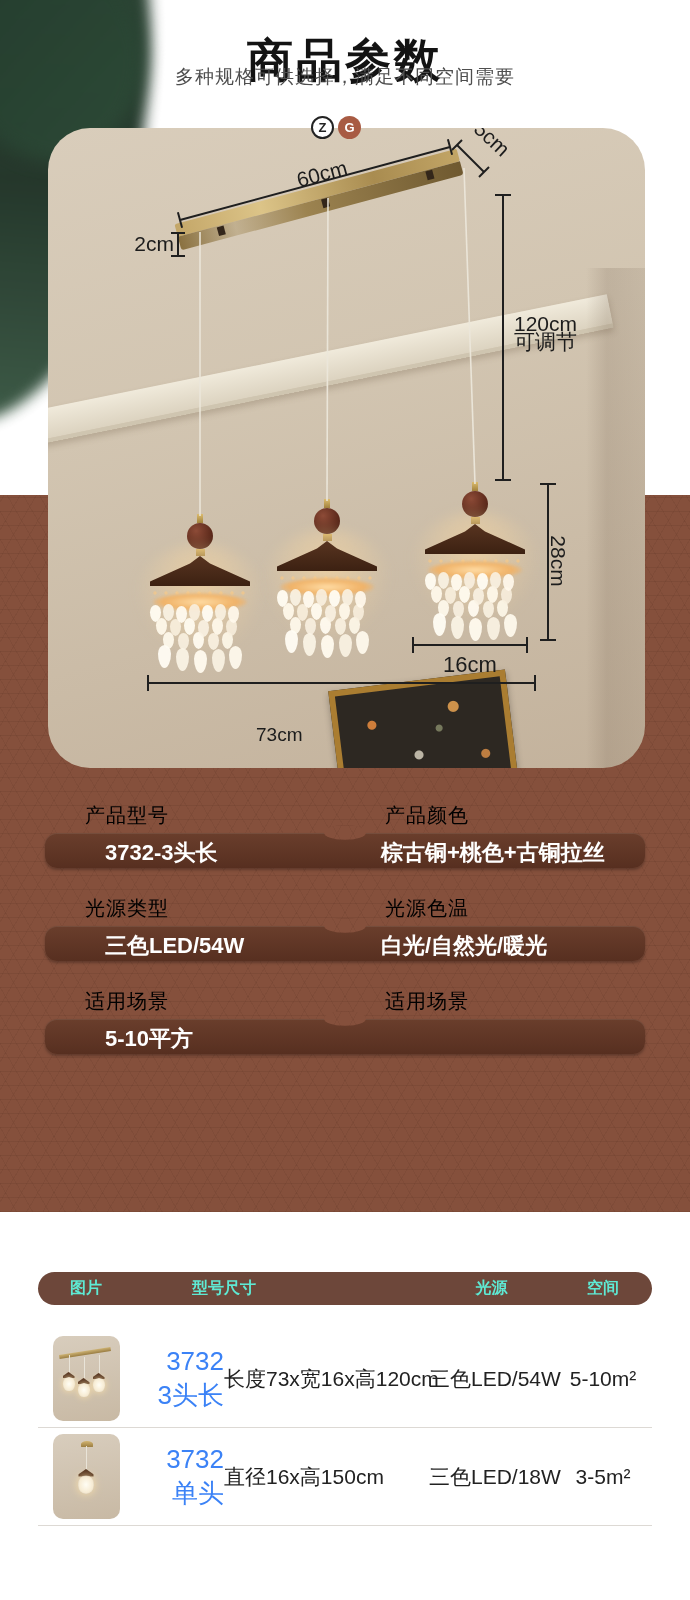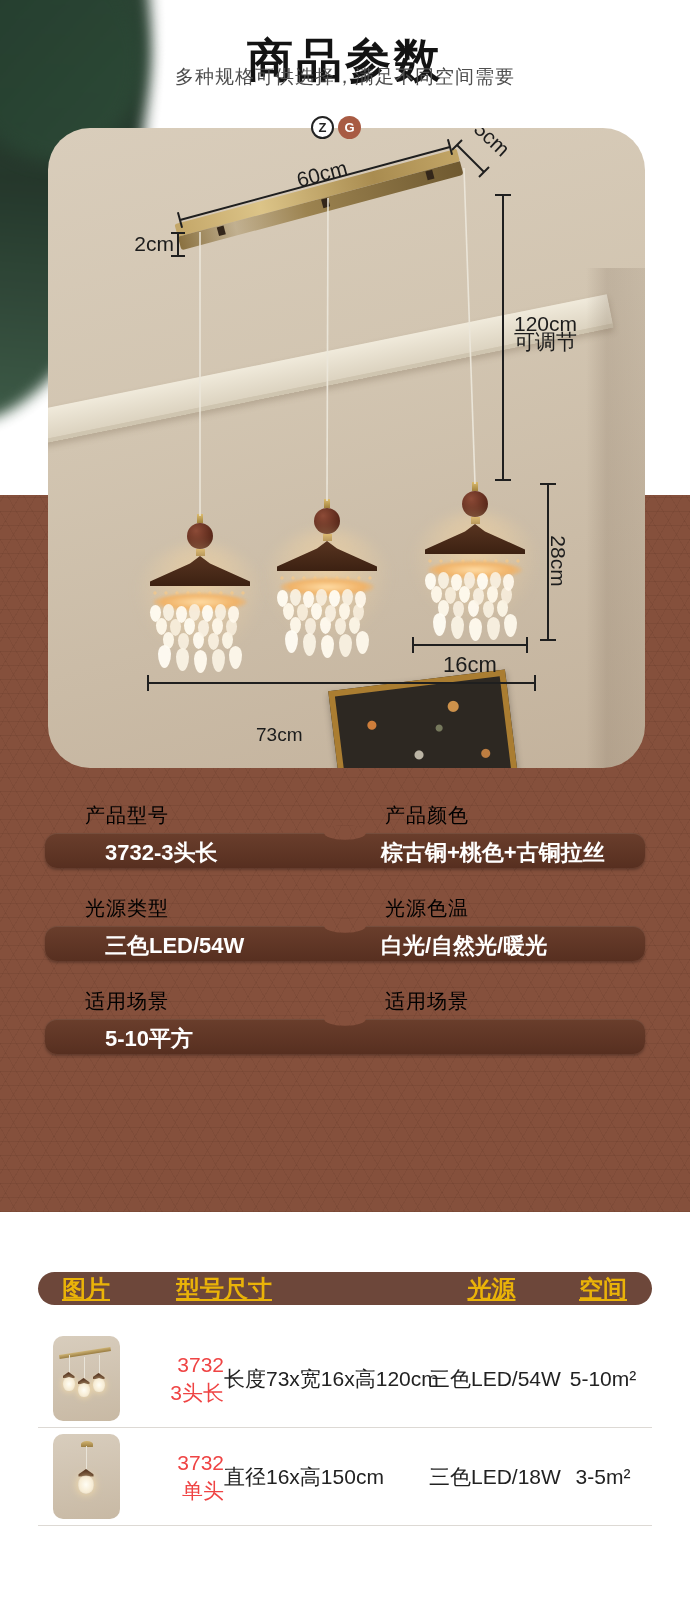--- a/index.html
+++ b/index.html
@@ -119,28 +119,28 @@
       width:42px;height:15px;border-radius:50%;background-color:#85503c;
       background-image:repeating-linear-gradient(0deg, rgba(58,28,16,.10) 0 1px, transparent 1px 14px),
         repeating-linear-gradient(60deg, rgba(58,28,16,.08) 0 1px, transparent 1px 14px),
         repeating-linear-gradient(-60deg, rgba(58,28,16,.08) 0 1px, transparent 1px 14px);}
   .spec-value{position:absolute;top:36px;font-size:22px;font-weight:700;color:#ffffff;z-index:1;}
   .sv-l{left:40px;margin-left:20px;} .sv-r{left:336px;}
 
   
   .tbl{position:absolute;left:38px;top:1272px;width:614px;z-index:2;}
   .tbl-head{display:flex;align-items:center;height:33px;background:#6d473a;border-radius:17px;
-      color:#eab308;font-size:24px;font-weight:700;text-decoration:underline;}
+      color:#5eead4;font-size:16px;font-weight:700;}
   .c1{width:96px;text-align:center;} .c2{width:90px;text-align:right;}
   .c3{width:205px;text-align:left;} .c4{width:125px;text-align:center;}
   .c5{width:98px;text-align:center;}
   .tbl-row{display:flex;align-items:center;height:97px;}
   .tbl-row.first{margin-top:25px;}
   .tbl-div{height:1px;background:#ddd9d4;}
-  .cell-model{font-size:21px;color:#ef4444;line-height:1.3;}
+  .cell-model{font-size:26px;color:#3b82f6;line-height:1.3;}
   .cell-txt{font-size:21px;color:#222;white-space:nowrap;}
   .thumb{width:67px;height:85px;border-radius:10px;margin:0 auto;position:relative;overflow:hidden;
       background:linear-gradient(170deg,#d8cdbd,#c8b9a4);}
   .t1-bar{position:absolute;left:6px;top:15px;width:52px;height:4px;transform:rotate(-9deg);
       background:linear-gradient(#cdb273,#9a7d42);}
   .t-wire{position:absolute;width:1px;background:#e9e4d8;}
   .mini-lamp{position:absolute;width:14px;height:20px;}
   .mini-lamp::before{content:"";position:absolute;left:1px;top:0;width:12px;height:6px;
       background:#4c2b19;clip-path:polygon(50% 0,100% 70%,100% 100%,0 100%,0 70%);}
   .mini-lamp::after{content:"";position:absolute;left:1px;top:5px;width:12px;height:14px;

